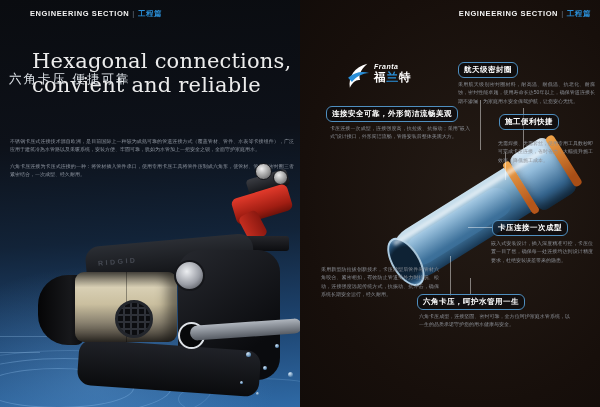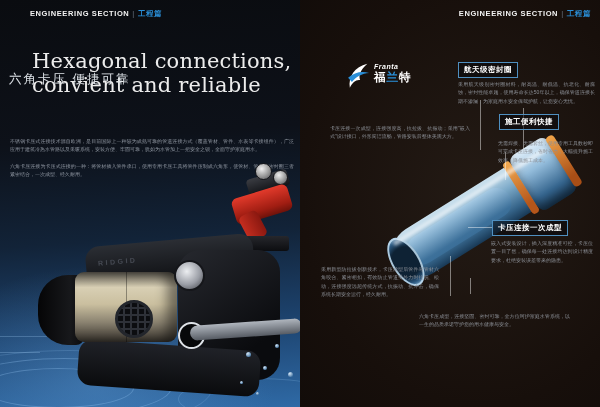--- a/index.html
+++ b/index.html
@@ -87,21 +87,21 @@
   .page-right{position:absolute;left:300px;top:0;width:300px;height:407px;
     background:radial-gradient(ellipse at 60% 48%,#241b15 0%,#170f0b 70%,#120c09 100%);}
   .brand{position:absolute;left:44px;top:61px;width:120px;height:34px;}
   .brand-icon{position:absolute;left:0;top:0;width:28px;height:30px;}
   .brand-text{position:absolute;left:30px;top:2px;}
   .brand-latin{font-size:7px;font-style:italic;font-weight:bold;color:#fff;letter-spacing:.5px;}
   .brand-zh{font-size:11.5px;font-weight:bold;letter-spacing:1px;color:#fff;line-height:1.25;}
   .brand-zh .mid{color:#2a8fd8;}
 
   .co-title{position:absolute;font-size:7.5px;font-weight:bold;color:#fff;white-space:nowrap;
-    border:1px solid #4f8fc0;border-radius:0;padding:2px 5px;background:rgba(8,10,14,.55);letter-spacing:.5px;}
+    border:1px solid #4f8fc0;border-radius:6px;padding:2px 5px;background:rgba(8,10,14,.55);letter-spacing:.5px;}
   .co-body{position:absolute;font-size:5px;line-height:1.65;color:#8b8f96;text-align:justify;}
   .co1-t{left:158px;top:62px;}  .co1-b{left:158px;top:80px;width:137px;}
   .co2-t{left:26px;top:106px;}  .co2-b{left:30px;top:124px;width:140px;}
   .co3-t{left:199px;top:114px;} .co3-b{left:198px;top:139px;width:95px;}
   .co4-t{left:192px;top:220px;} .co4-b{left:191px;top:239px;width:102px;}
   .co5-t{left:19px;top:247px;}  .co5-b{left:21px;top:265px;width:118px;}
   .co6-t{left:117px;top:294px;} .co6-b{left:119px;top:312px;width:151px;}
 
   .leader{position:absolute;background:rgba(255,255,255,.45);}
   .ld1{left:223px;top:108px;width:1px;height:42px;}
@@ -216,25 +216,27 @@
     <div class="leader ld1"></div>
     <div class="leader ld2"></div>
     <div class="leader ld3"></div>
     <div class="leader ld4"></div>
     <div class="leader ld5"></div>
     <div class="leader ld6"></div>
 
     <div class="co-title co1-t">航天级密封圈</div>
     <div class="co-body  co1-b">采用航天级别密封圈材料，耐高温、耐低温、抗老化、耐腐蚀，密封性能卓越，使用寿命长达50年以上，确保管道连接长期不渗漏，为家庭用水安全保驾护航，让您安心无忧。</div>
 
+    <div class="co-title co2-t">连接安全可靠，外形简洁流畅美观</div>
     <div class="co-body  co2-b">卡压连接一次成型，连接强度高，抗拉拔、抗振动；采用"嵌入式"设计接口，外形简洁流畅，管路安装后整体美观大方。</div>
 
     <div class="co-title co3-t">施工便利快捷</div>
     <div class="co-body  co3-b">无需焊接、无需套丝，使用专用工具数秒即可完成卡压连接，省时省力，大幅提升施工效率，降低施工成本。</div>
 
     <div class="co-title co4-t">卡压连接一次成型</div>
     <div class="co-body  co4-b">嵌入式安装设计，插入深度精准可控，卡压位置一目了然，确保每一处连接均达到设计精度要求，杜绝安装误差带来的隐患。</div>
 
     <div class="co-body  co5-b">采用新型防拉拔创新技术，卡压成型后管件与管材六角咬合、紧密相扣，有效防止管道受外力时拉脱、松动，连接强度远超传统方式，抗振动、抗冲击，确保系统长期安全运行，经久耐用。</div>
 
+    <div class="co-title co6-t">六角卡压，呵护水管用一生</div>
     <div class="co-body  co6-b">六角卡压成型，连接坚固、密封可靠，全方位呵护家庭水管系统，以一生的品质承诺守护您的用水健康与安全。</div>
   </div>
 </div>
 
 </body></html>

